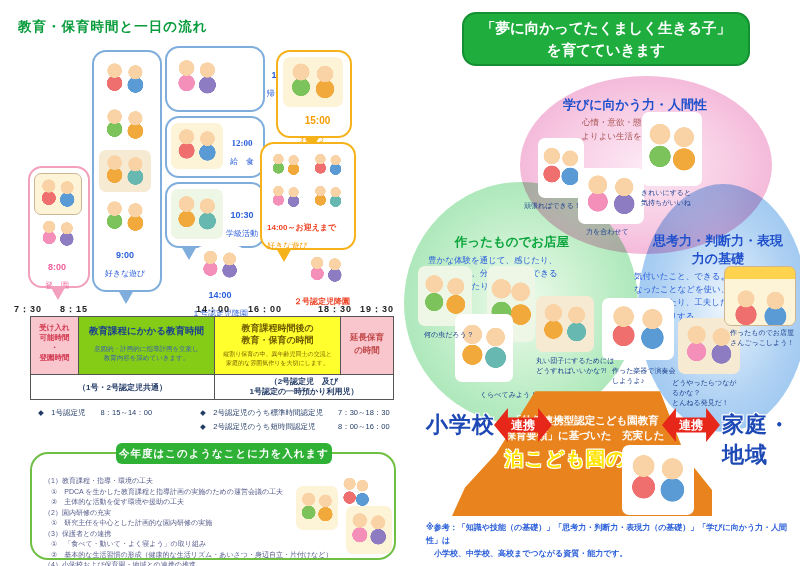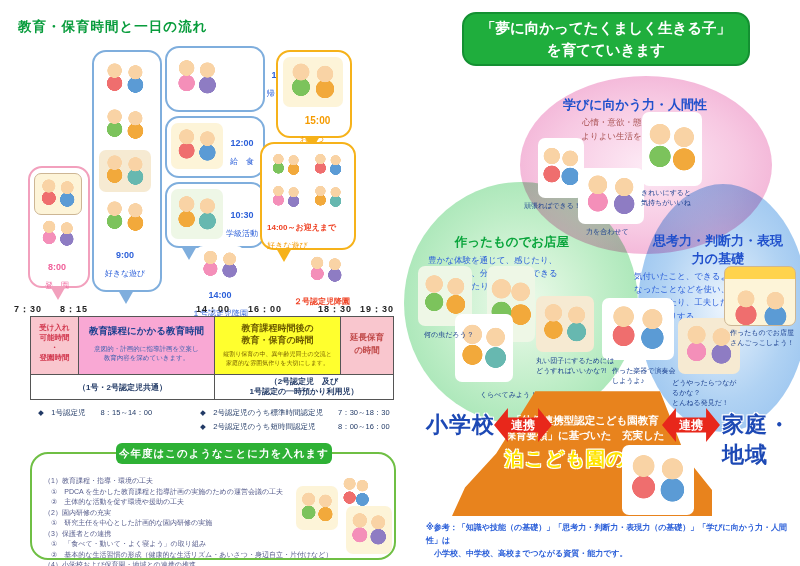--- a/index.html
+++ b/index.html
@@ -37,21 +37,21 @@
   .time-o{color:#f59b00;font-weight:bold;font-size:10px;margin-left:11px;}
   .time-r{color:#ef4123;font-weight:bold;font-size:8px;}
   .lab-b{color:#2b5fd9;font-size:8px;}
   .lab-p{color:#f0609a;font-size:8px;}
   .lab-o{color:#f59b00;font-size:8px;}
 
   .tick{position:absolute;top:303px;font-size:9px;font-weight:bold;color:#222;letter-spacing:1px;}
   .sched{position:absolute;left:30px;top:316px;width:362px;height:82px;border:1px solid #555;}
   .band{position:absolute;top:0;height:57px;border-right:1px solid #555;box-sizing:border-box;}
   .band-label{font-weight:bold;}
-  .b-pink{background:#f9c6ce}.b-blue{background:#f9a8d4}.b-yellow{background:#ffff2e}
+  .b-pink{background:#f9c6ce}.b-blue{background:#84cc16}.b-yellow{background:#ffff2e}
   .span-row{position:absolute;top:57px;height:25px;background:#fff;box-sizing:border-box;border-top:1px solid #555;
             font-size:8px;font-weight:bold;color:#223a66;display:flex;align-items:center;justify-content:center;}
   .notes{color:#223a66;font-size:7.5px;line-height:1.8;}
   .focus-box{left:30px;top:452px;width:362px;height:104px;border:2px solid #6fbf44;border-radius:18px;background:#fff;}
   .focus-banner{left:116px;top:443px;width:216px;height:21px;background:#2eb135;border-radius:6px;
     color:#fff;font-weight:bold;font-size:10.5px;display:flex;align-items:center;justify-content:center;letter-spacing:1px;}
   .focus-list{left:44px;top:476px;width:300px;font-size:7px;line-height:1.5;color:#545a8a;}
 
   
   .goal-banner{left:462px;top:12px;width:284px;height:50px;background:#1fae3d;border:2px solid #149032;border-radius:14px;
@@ -111,21 +111,21 @@
     <div class="bubble bub-blue" style="left:165px;top:46px;width:96px;height:62px;">
       <div class="illus pC" style="left:4px;top:5px;width:52px;height:50px;"></div>
       <div class="abs ctr" style="left:56px;top:16px;width:38px;margin-left:41px;">
         <span class="time-b">13:30</span><br>
         <span class="lab-b">帰りの会</span>
       </div>
     </div>
 
     <div class="bubble bub-blue" style="left:165px;top:116px;width:96px;height:58px;">
       <div class="illus pA bgY" style="left:4px;top:5px;width:52px;height:46px;"></div>
-      <div class="abs ctr" style="left:56px;top:14px;width:38px;">
+      <div class="abs ctr" style="left:56px;top:14px;width:38px;font-family:Liberation Serif, serif;">
         <span class="time-b">12:00</span><br>
         <span class="lab-b">給　食</span>
       </div>
     </div>
 
     <div class="bubble bub-blue" style="left:165px;top:182px;width:96px;height:62px;">
       <div class="illus pD bgG" style="left:4px;top:5px;width:52px;height:50px;"></div>
       <div class="abs ctr" style="left:56px;top:20px;width:38px;">
         <span class="time-b">10:30</span><br>
         <span class="lab-b">学級活動</span>

